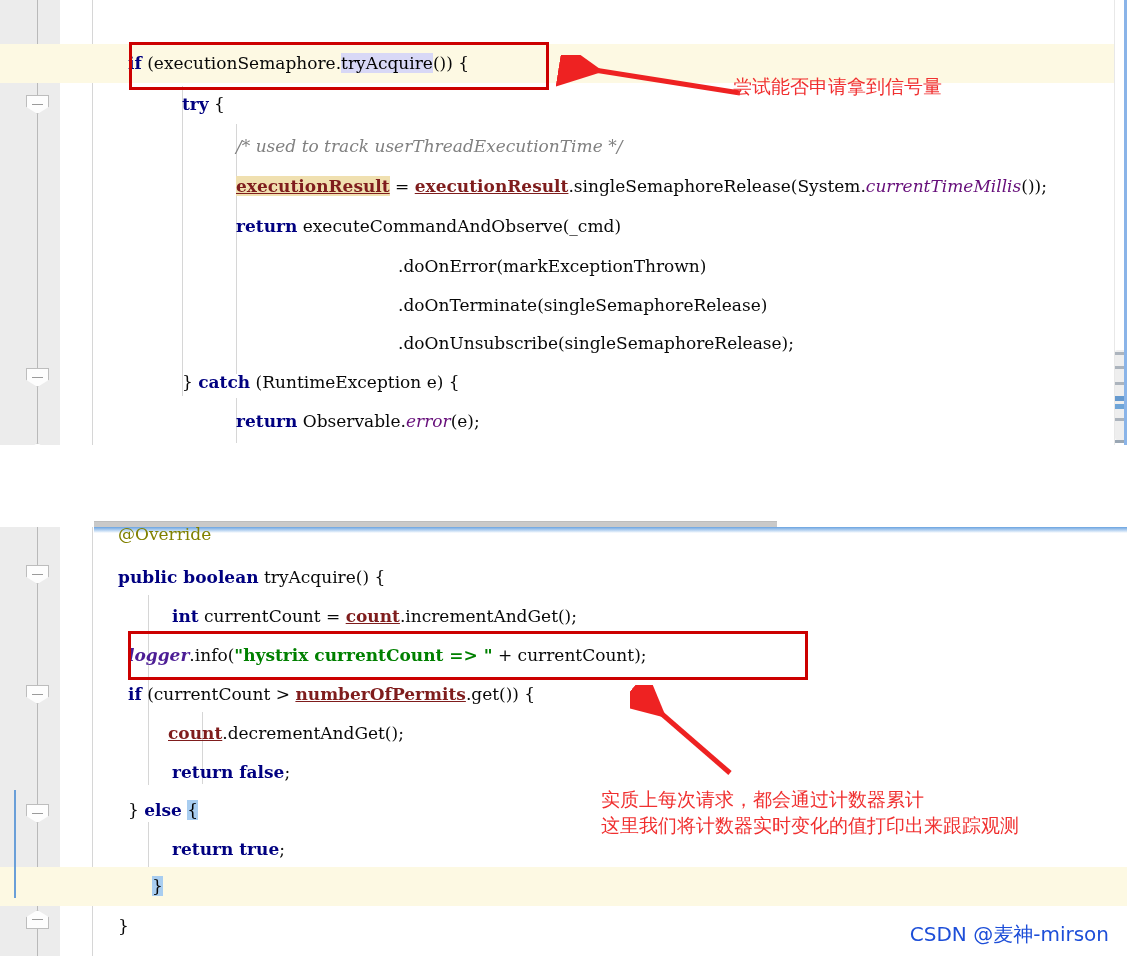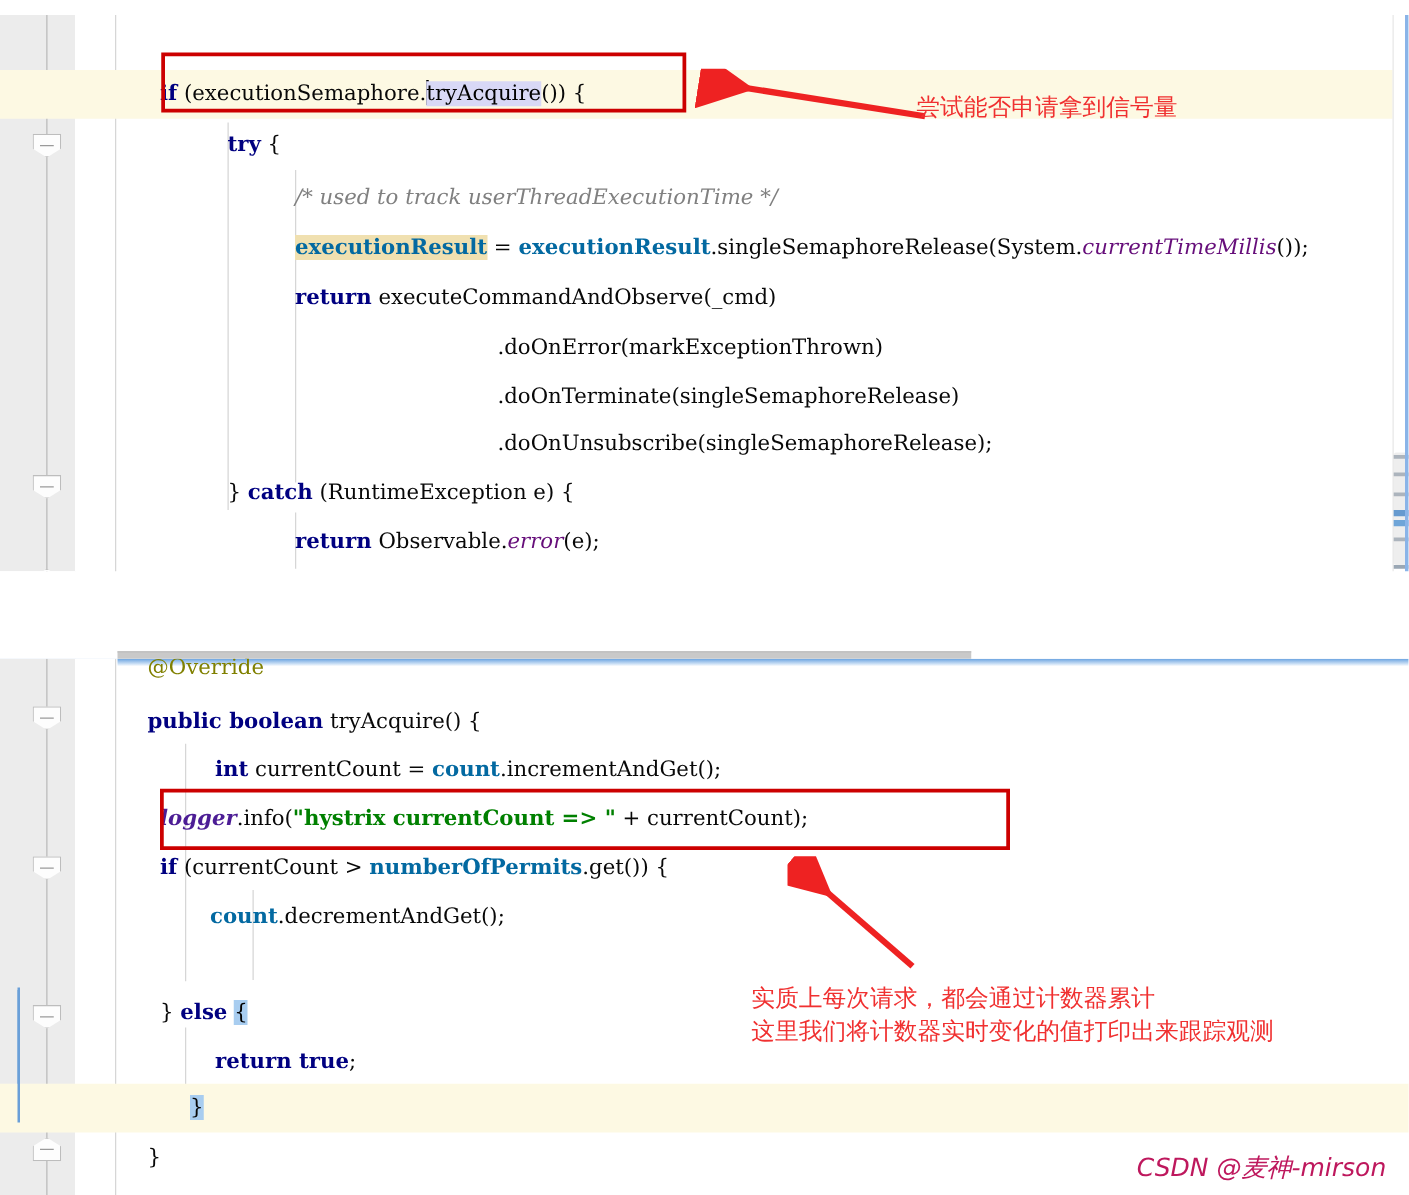--- a/index.html
+++ b/index.html
@@ -13,21 +13,21 @@
     font-family: "DejaVu Serif", "Liberation Serif", serif;
   }
 
   
   .pane {
     position: absolute;
     left: 0; right: 0;
     background: #ffffff;
     overflow: hidden;
   }
-  #pane-top    { top: 12px;   height: 445px; }
+  #pane-top    { top: 0px;   height: 445px; }
   #pane-bottom { top: 527px; height: 429px; }
 
   
   .gutter {
     position: absolute;
     top: 0; bottom: 0; left: 0;
     width: 60px;
     background: #ececec;
     border-right: 1px solid #e3e3e3;
   }
@@ -89,21 +89,21 @@
   
   .indent-guide {
     position: absolute;
     width: 1px;
     background: #d6d6d6;
   }
 
   
   .kw      { color: #000080; font-weight: bold; }
   .plain   { color: #080808; }
-  .field   { color: #0369a1; font-weight: bold; }
+  .field   { color: #7f1d1d; font-weight: bold; text-decoration: underline; }
   .static  { color: #660e7a; font-style: italic; }
   .italic  { color: #4c1d95; font-style: italic; font-weight: bold; text-align: right;}
   .str     { color: #008000; font-weight: bold; }
   .comment { color: #808080; font-style: italic; }
   .anno    { color: #808000; }
 
   .sel-lav   { background: #d8d8f6; }
   .sel-blue  { background: #a8cdf0; }
   .hl-ident  { background: #f0e0b0; }
   .caret {
@@ -170,25 +170,24 @@
     color: #f03030;
     font-family: "DejaVu Sans", "Liberation Sans", sans-serif;
     font-size: 19px;
     line-height: 26px;
     white-space: pre;
     font-weight: 500;
   }
   .watermark {
     position: absolute;
     right: 18px; bottom: 8px;
-    color: #be185d;
+    color: #1d4ed8;
     font-family: "DejaVu Sans", "Liberation Sans", sans-serif;
     font-size: 20px;
     white-space: pre;
-    font-style: italic;
   }
 </style>
 </head>
 <body>
 
 <div class="pane" id="pane-top">
 
   <div class="gutter">
     <div class="fold-line" style="top:0;height:527px;"></div>
 
@@ -294,20 +293,21 @@
     <div class="line" style="top:31px;left:24px;"><span class="kw">public boolean</span><span class="plain"> tryAcquire() {</span></div>
 
     <div class="line" style="top:70px;left:78px;"><span class="kw">int</span><span class="plain"> currentCount = </span><span class="field">count</span><span class="plain">.incrementAndGet();</span></div>
 
     <div class="line" style="top:109px;left:34px;"><span class="italic">logger</span><span class="plain">.info(</span><span class="str">"hystrix currentCount =&gt; "</span><span class="plain"> + currentCount);</span></div>
 
     <div class="line" style="top:148px;left:34px;"><span class="kw">if</span><span class="plain"> (currentCount &gt; </span><span class="field">numberOfPermits</span><span class="plain">.get()) {</span></div>
 
     <div class="line" style="top:187px;left:74px;"><span class="field">count</span><span class="plain">.decrementAndGet();</span></div>
 
+    <div class="line" style="top:226px;left:78px;"><span class="kw">return false</span><span class="plain">;</span></div>
 
     <div class="line" style="top:264px;left:34px;"><span class="plain">} </span><span class="kw">else</span><span class="plain"> </span><span class="sel-blue">{</span></div>
 
     <div class="line" style="top:303px;left:78px;"><span class="kw">return true</span><span class="plain">;</span></div>
 
     <div class="line" style="top:340px;left:58px;"><span class="sel-blue">}</span></div>
 
     <div class="line" style="top:380px;left:24px;"><span class="plain">}</span></div>
   </div>
 </div>

